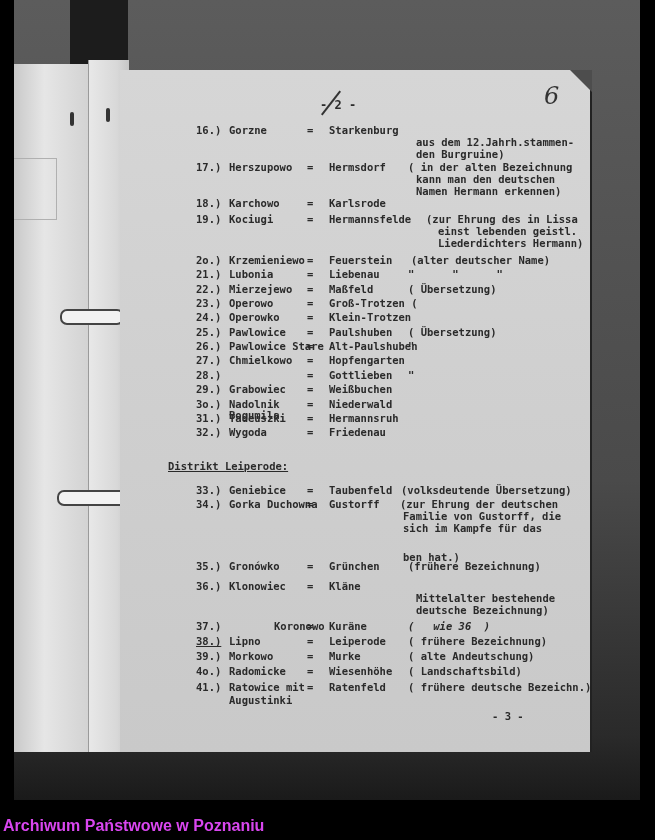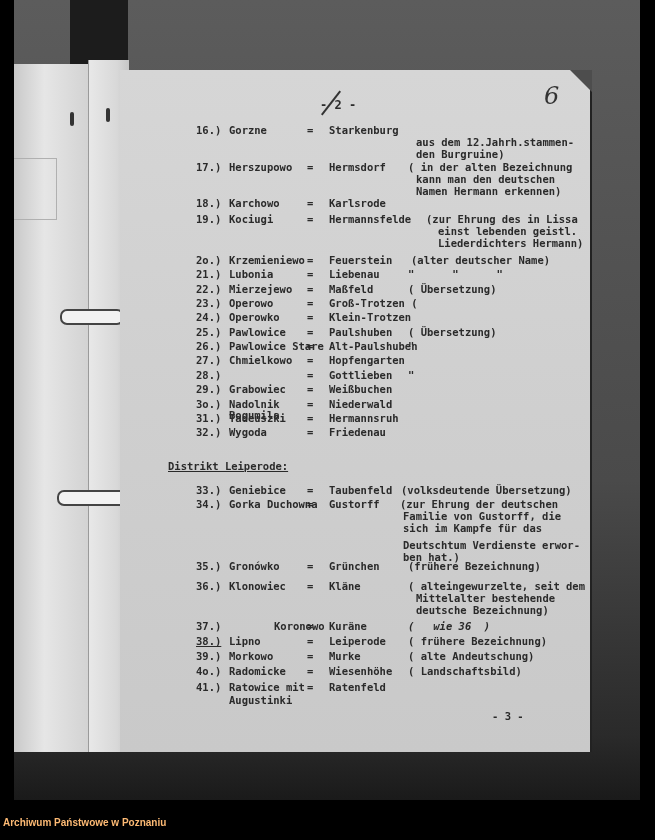--- a/index.html
+++ b/index.html
@@ -45,21 +45,21 @@
       font-size: 24px; color: #333; font-style: italic;
     }
     .page-num {
       position: absolute; left: 200px; top: 28px; font-size: 12px; font-weight: bold; color: #2b2b2b;
     }
     .strike { position: absolute; left: 210px; top: 18px; width: 2px; height: 30px; background: #333; transform: rotate(38deg); }
     .txt { position: absolute; font-size: 10.5px; font-weight: bold; color: #2a2a2a; white-space: pre; line-height: 12.5px; }
     .heading { text-decoration: underline; }
     .footer {
       position: absolute; left: 3px; top: 817px; font-family: "Liberation Sans", sans-serif;
-      font-size: 10px; font-weight: bold; color: #fdba74;
+      font-size: 16px; font-weight: bold; color: #d946ef;
     }
   </style>
 </head>
 <body>
 
 <div class="scan"></div>
 <div class="dark-band"></div>
 
 <div class="binder-strip"></div>
 <div class="binder-strip2"></div>
@@ -165,32 +165,30 @@
     <div class="txt" style="left: 187px; top: 414px;">=</div>
     <div class="txt" style="left: 209px; top: 414px;">Taubenfeld</div>
     <div class="txt" style="left: 281px; top: 414px;">(volksdeutende Übersetzung)</div>
     <div class="txt" style="left: 76px; top: 428px;">34.)</div>
     <div class="txt" style="left: 109px; top: 428px;">Gorka Duchowna</div>
     <div class="txt" style="left: 187px; top: 428px;">=</div>
     <div class="txt" style="left: 209px; top: 428px;">Gustorff</div>
     <div class="txt" style="left: 280px; top: 428px;">(zur Ehrung der deutschen</div>
     <div class="txt" style="left: 283px; top: 440px;">Familie von Gustorff, die</div>
     <div class="txt" style="left: 283px; top: 452px;">sich im Kampfe für das</div>
-    <div class="txt" style="left: 283px; top: 469px;">Deutschtum Verdienste erwor-</div>
     <div class="txt" style="left: 283px; top: 481px;">ben hat.)</div>
     <div class="txt" style="left: 76px; top: 490px;">35.)</div>
     <div class="txt" style="left: 109px; top: 490px;">Gronówko</div>
     <div class="txt" style="left: 187px; top: 490px;">=</div>
     <div class="txt" style="left: 209px; top: 490px;">Grünchen</div>
     <div class="txt" style="left: 288px; top: 490px;">(frühere Bezeichnung)</div>
     <div class="txt" style="left: 76px; top: 510px;">36.)</div>
     <div class="txt" style="left: 109px; top: 510px;">Klonowiec</div>
     <div class="txt" style="left: 187px; top: 510px;">=</div>
     <div class="txt" style="left: 209px; top: 510px;">Kläne</div>
-    <div class="txt" style="left: 288px; top: 510px;">( alteingewurzelte, seit dem</div>
     <div class="txt" style="left: 296px; top: 522px;">Mittelalter bestehende</div>
     <div class="txt" style="left: 296px; top: 534px;">deutsche Bezeichnung)</div>
     <div class="txt" style="left: 76px; top: 550px;">37.)</div>
     <div class="txt" style="left: 109px; top: 550px; margin-left: 45px;">Koronowo</div>
     <div class="txt" style="left: 187px; top: 550px;">=</div>
     <div class="txt" style="left: 209px; top: 550px;">Kuräne</div>
     <div class="txt" style="left: 288px; top: 550px; font-style: italic;">(   wie 36  )</div>
     <div class="txt" style="left: 76px; top: 565px; text-decoration: underline;">38.)</div>
     <div class="txt" style="left: 109px; top: 565px;">Lipno</div>
     <div class="txt" style="left: 187px; top: 565px;">=</div>
@@ -204,15 +202,16 @@
     <div class="txt" style="left: 76px; top: 595px;">4o.)</div>
     <div class="txt" style="left: 109px; top: 595px;">Radomicke</div>
     <div class="txt" style="left: 187px; top: 595px;">=</div>
     <div class="txt" style="left: 209px; top: 595px;">Wiesenhöhe</div>
     <div class="txt" style="left: 288px; top: 595px;">( Landschaftsbild)</div>
     <div class="txt" style="left: 76px; top: 611px;">41.)</div>
     <div class="txt" style="left: 109px; top: 611px;">Ratowice mit
 Augustinki</div>
     <div class="txt" style="left: 187px; top: 611px;">=</div>
     <div class="txt" style="left: 209px; top: 611px;">Ratenfeld</div>
+    <div class="txt" style="left: 288px; top: 611px;">( frühere deutsche Bezeichn.)</div>
   </div>
 
 <div class="footer">Archiwum Państwowe w Poznaniu</div>
 
 </body></html>

